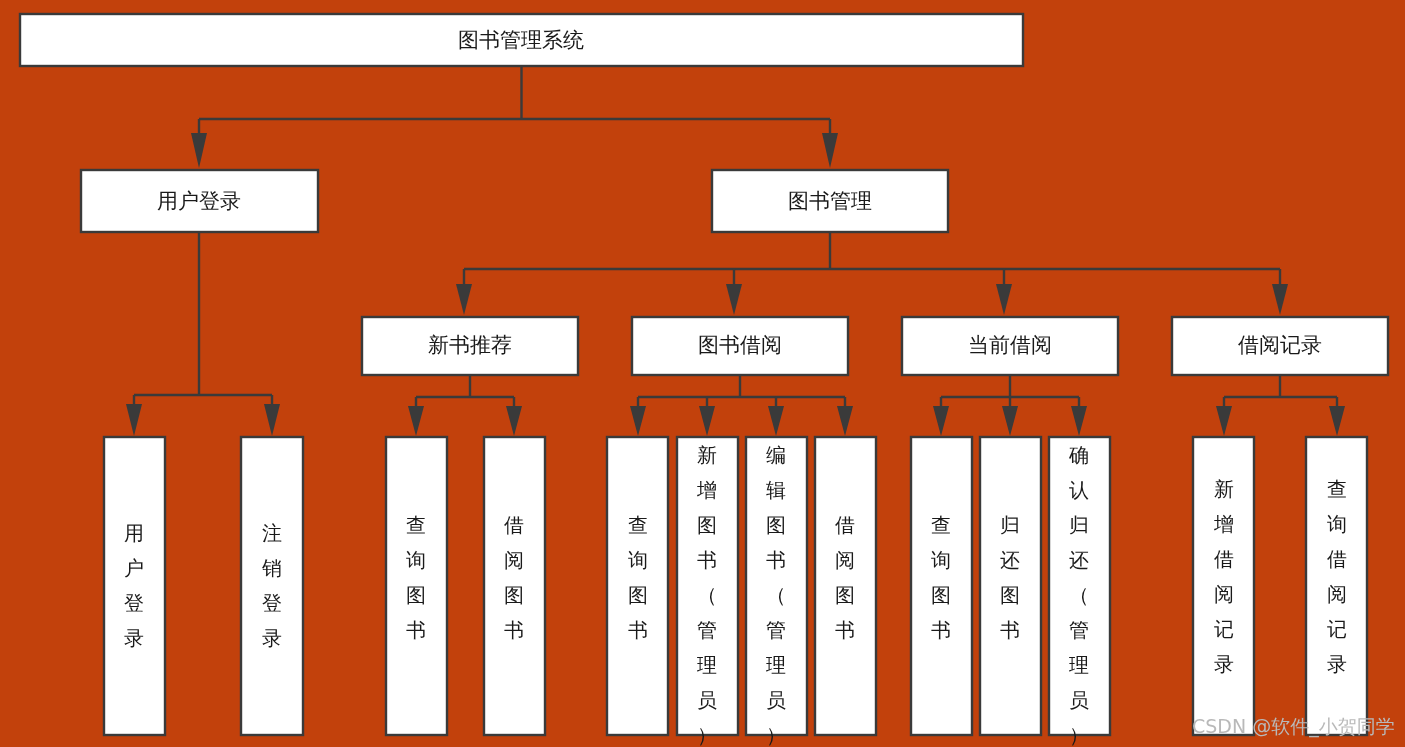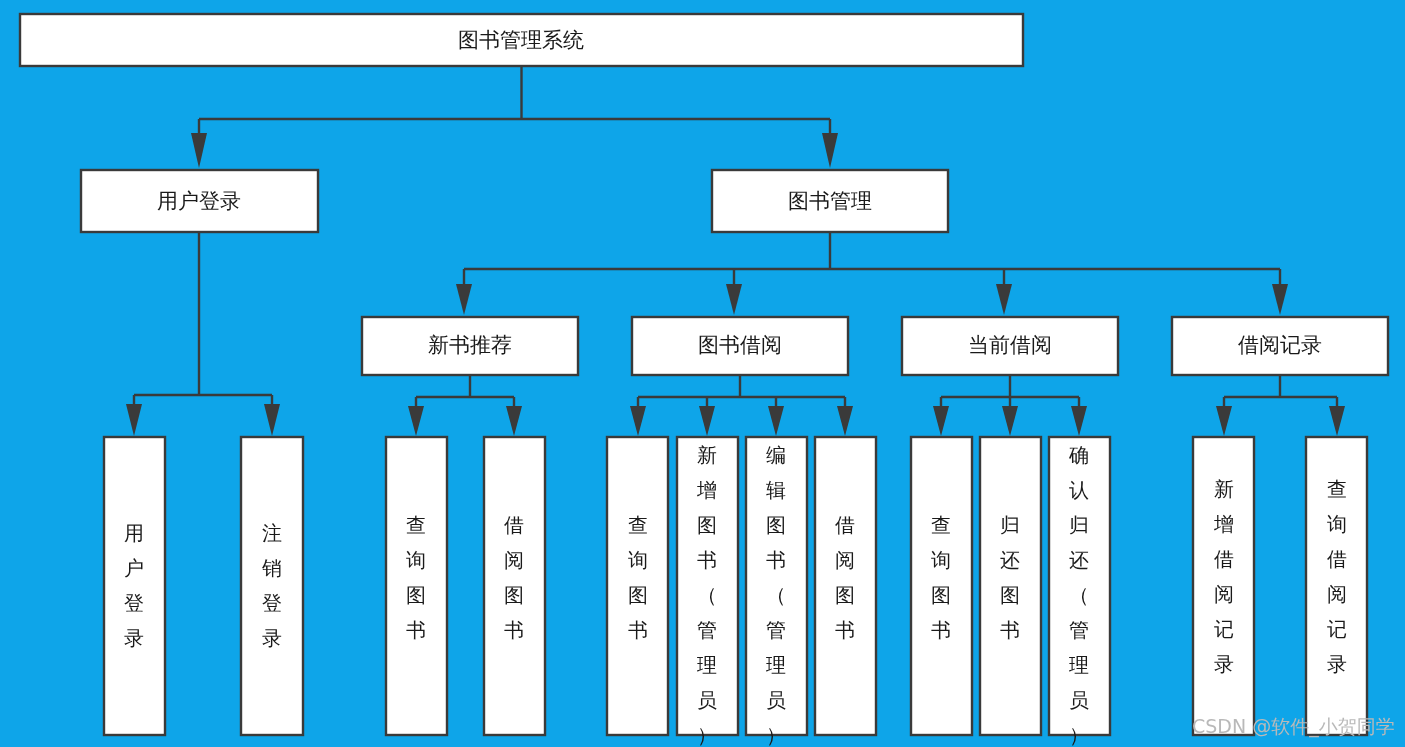--- a/index.html
+++ b/index.html
@@ -8,21 +8,21 @@
     padding: 0;
     background: #ffffff;
   }
   body {
     font-family: "DejaVu Sans", "Liberation Sans", sans-serif;
   }
   #diagram-root {
     position: relative;
     width: 1405px;
     height: 747px;
-    background: #0ea5e9;
+    background: #c2410c;
     overflow: hidden;
   }
   svg.diagram-canvas {
     position: absolute;
     top: 0;
     left: 0;
     width: 1405px;
     height: 747px;
     display: block;
   }

